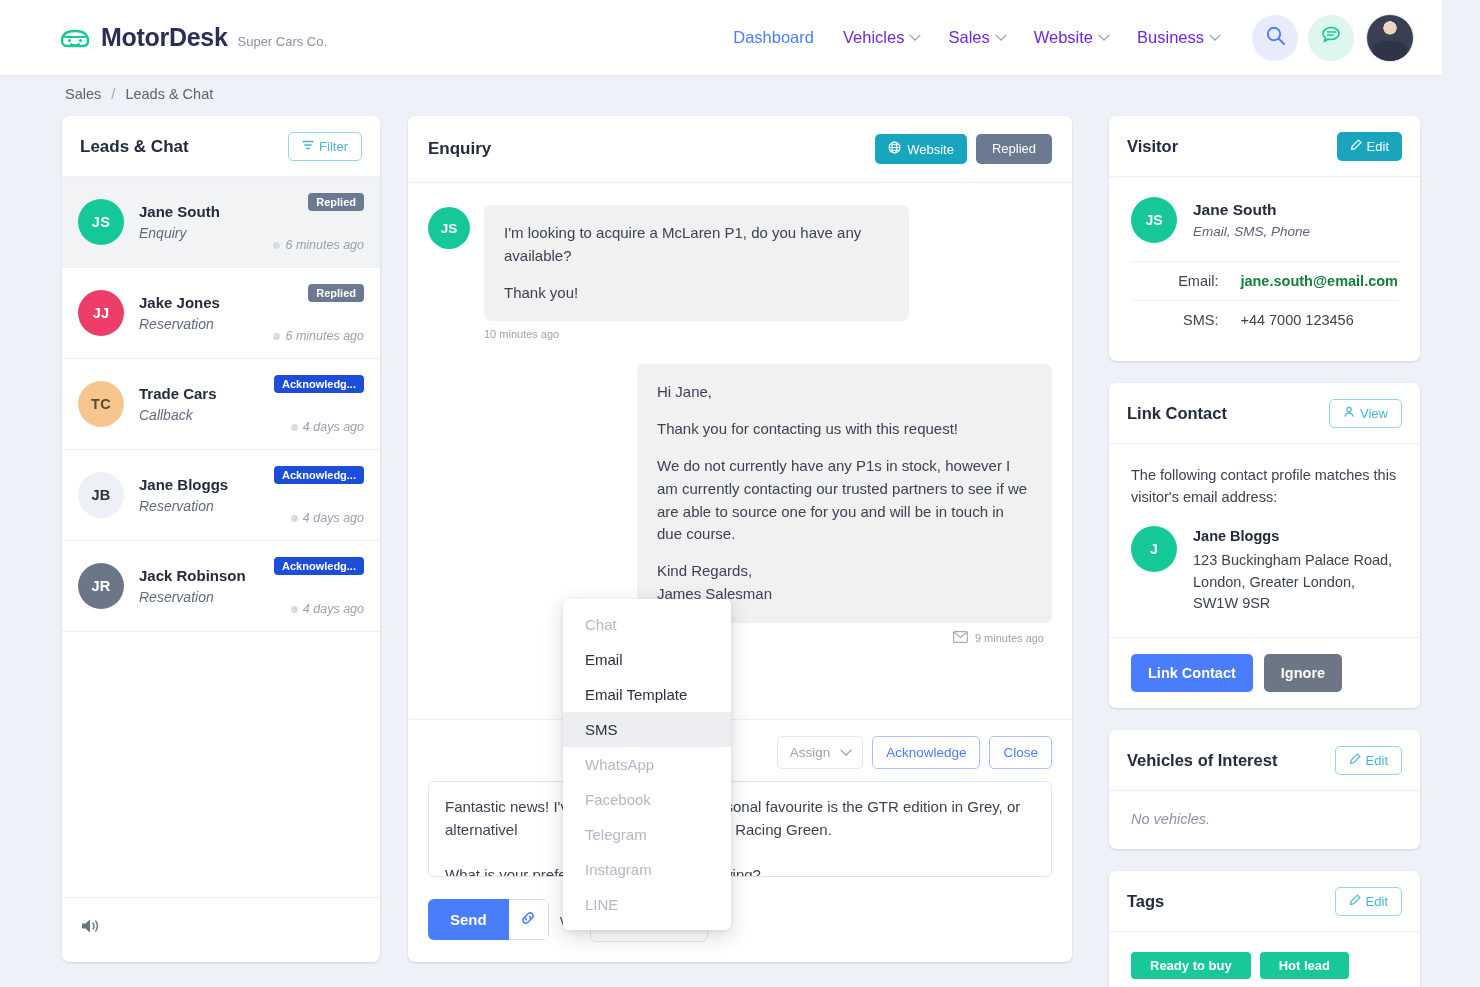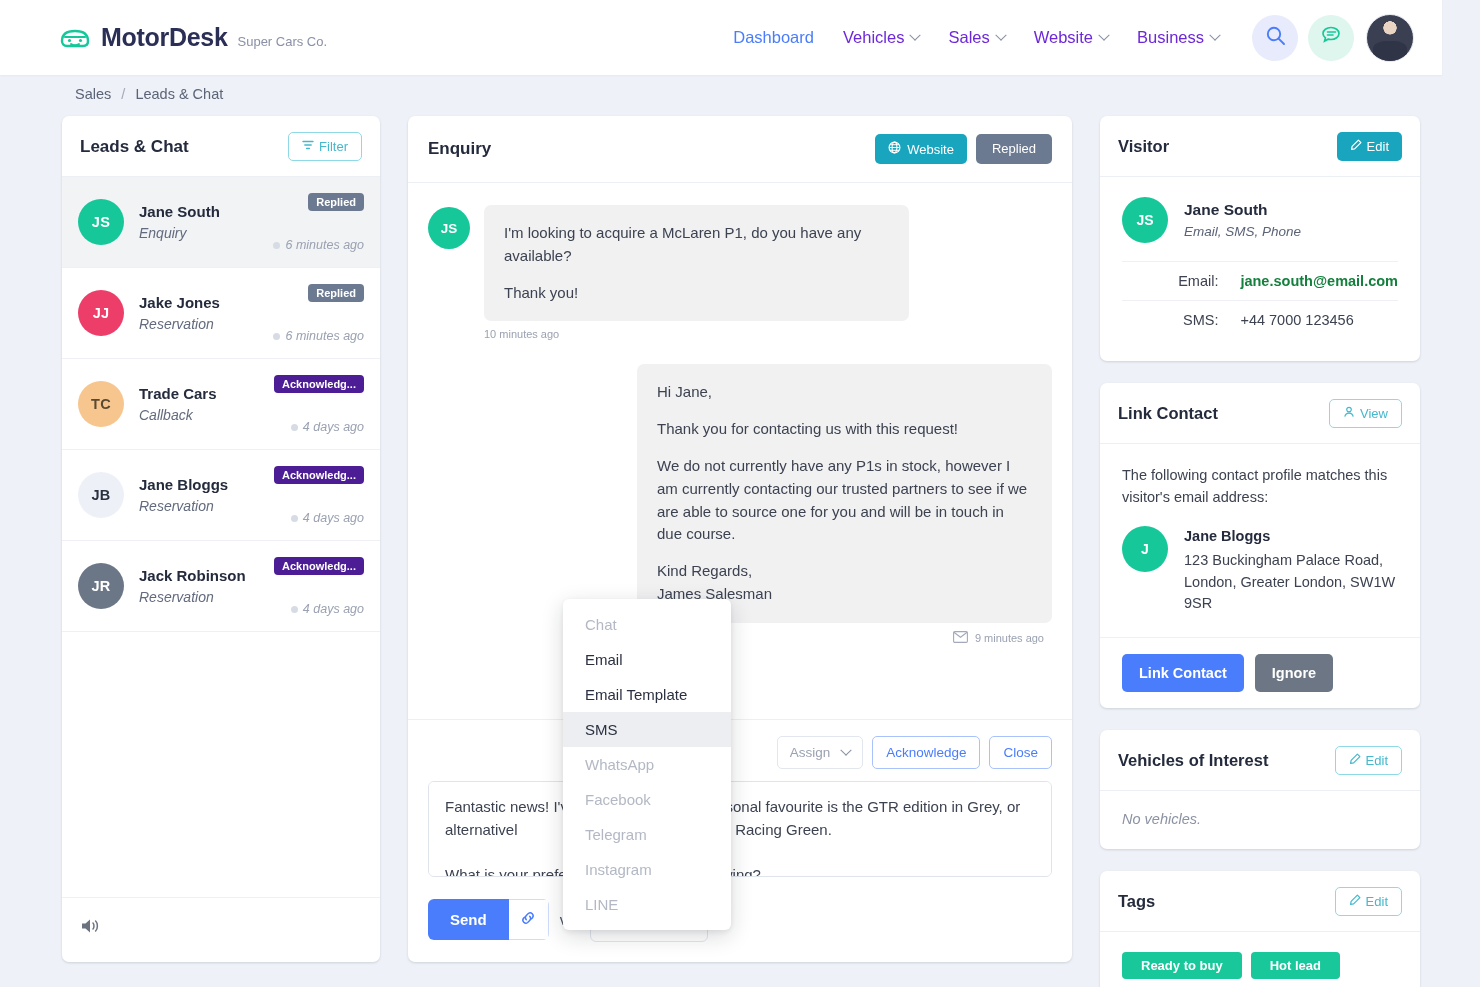--- a/index.html
+++ b/index.html
@@ -49,21 +49,21 @@
     background: radial-gradient(circle at 50% 28%, #e9d4c4 0 16%, #3b3f52 17% 100%);
     position: relative; overflow: hidden; border: 1px solid #e4e7ef;
   }
   .avatar-photo::after {
     content: ""; position: absolute; left: 6px; right: 6px; bottom: 0; height: 42%;
     background: #2f3446; border-radius: 40% 40% 0 0;
   }
 
   
   .breadcrumb {
-    position: absolute; top: 86px; left: 75px;
+    position: absolute; top: 86px; left: 65px;
     font-size: 14.5px; color: #5b6377;
   }
   .breadcrumb .sep { color: #a2a9bb; margin: 0 6px; }
 
   
   .col-left  { position: absolute; top: 116px; left: 62px;  width: 318px; height: 846px; }
   .col-mid   { position: absolute; top: 116px; left: 408px; width: 664px; height: 846px; }
   .col-right { position: absolute; top: 116px; left: 1100px; width: 320px; }
 
   .card {
@@ -113,21 +113,21 @@
   }
   .lead-body { margin-left: 15px; flex: 1; min-width: 0; }
   .lead-name { font-size: 15px; font-weight: bold; color: #242b3d; }
   .lead-type { font-size: 14px; font-style: italic; color: #626a7d; margin-top: 5px; }
   .lead-meta { text-align: right; flex: 0 0 auto; align-self: flex-start; }
   .badge {
     display: inline-block; border-radius: 4px; color: #fff;
     font-size: 11px; font-weight: bold; padding: 3px 8px; white-space: nowrap;
   }
   .badge-replied { background: #6c7a91; }
-  .badge-ack { background: #4c1d95; }
+  .badge-ack { background: #1d4ed8; }
   .lead-time {
     font-size: 12.5px; font-style: italic; color: #9aa1b1; margin-top: 27px;
     display: flex; align-items: center; justify-content: flex-end; gap: 5px;
   }
   .dot-grey { width: 7px; height: 7px; border-radius: 50%; background: #d7dbe3; display: inline-block; }
   .lead-foot {
     display: flex; align-items: center; justify-content: space-between;
     padding: 18px 18px 22px 18px; border-top: 1px solid #eef0f5;
   }
 
@@ -204,21 +204,21 @@
     z-index: 50;
   }
   .channel-item {
     padding: 9px 22px; font-size: 15px; color: #b3b8c4; cursor: default;
   }
   .channel-item.enabled { color: #2e3murder; }
   .channel-item.enabled { color: #2b3040; cursor: pointer; }
   .channel-item.selected { background: #eceef2; color: #2b3040; }
 
   
-  .rcard { margin-bottom: 22px; }
+  .rcard { margin-bottom: 22px; margin-left: 9px; }
   .rbody { padding: 20px 22px 22px 22px; }
   .person-row { display: flex; align-items: center; gap: 16px; }
   .person-avatar {
     width: 46px; height: 46px; border-radius: 50%; flex: 0 0 46px;
     background: #16c79a; color: #fff; font-size: 14px; font-weight: bold;
     display: flex; align-items: center; justify-content: center;
   }
   .person-name { font-size: 15.5px; font-weight: bold; color: #242b3d; }
   .person-sub { font-size: 13.5px; font-style: italic; color: #5b6377; margin-top: 5px; }
   .kv-table { width: 100%; margin-top: 18px; border-collapse: collapse; }

